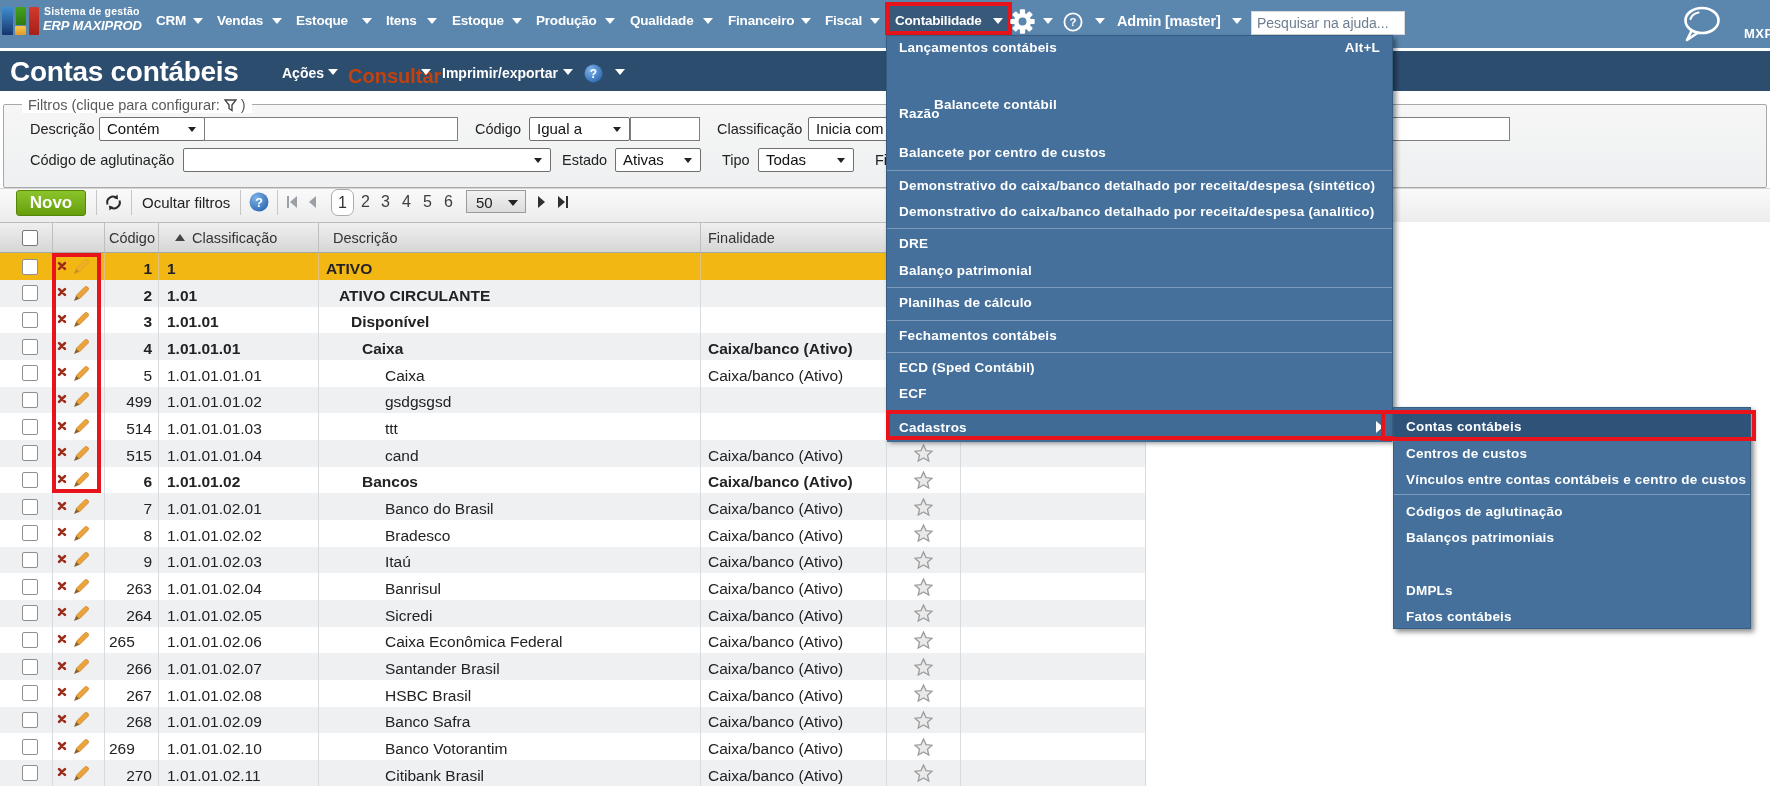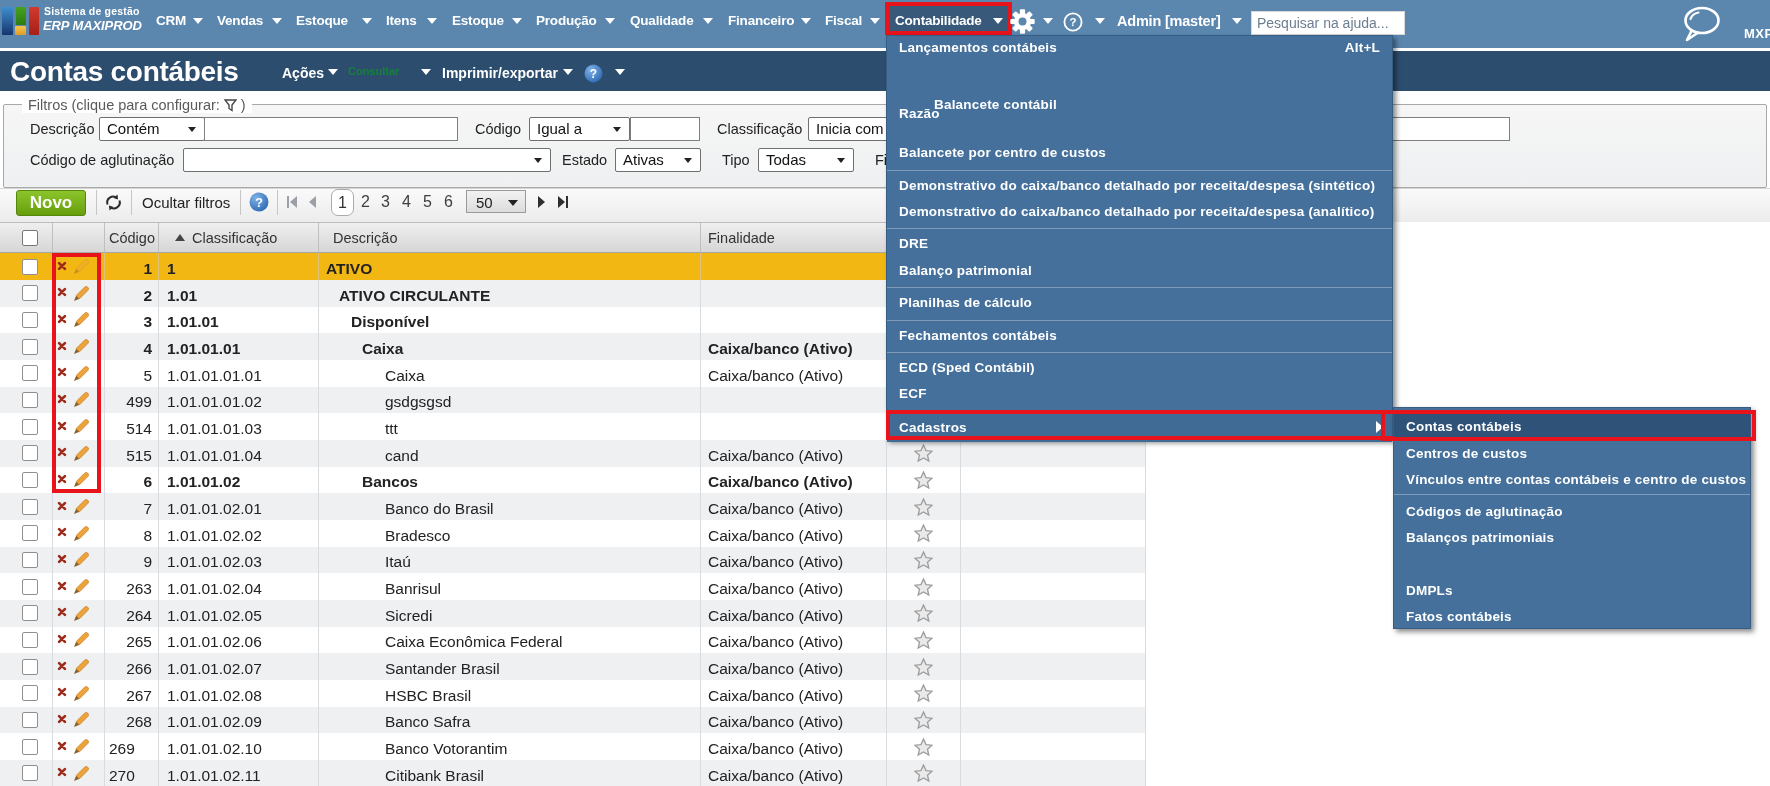--- a/index.html
+++ b/index.html
@@ -91,21 +91,21 @@
 <ellipse cx="20" cy="14.5" rx="16.5" ry="12.5" fill="none" stroke="#fff" stroke-width="2.6"></ellipse>
 <path d="M10 24 L5 34 L17 26" fill="none" stroke="#fff" stroke-width="2.6" stroke-linejoin="round"></path>
 <path d="M8.5 13 a11 9 0 0 1 8 -6.5" fill="none" stroke="#fff" stroke-width="2.2" stroke-linecap="round"></path>
   </svg>
 <div class="abs" style="left:1744px;top:26px;color:#fff;font-weight:bold;font-size:13px;letter-spacing:0.5px;">MXP</div>
 <div class="abs" style="left:0;top:48px;width:1770px;height:3px;background:#fff;"></div>
 <div class="abs" style="left:0;top:51px;width:1770px;height:40px;background:#2d4d6f;"></div>
 <div class="abs" style="left:10px;top:56px;color:#fff;font-size:28px;font-weight:bold;letter-spacing:-0.3px;">Contas contábeis</div>
 <div class="abs" style="left:282px;top:65px;color:#fff;font-weight:bold;font-size:14px;">Ações</div>
 <div class="tri-d abs" style="left:328px;top:69px;"></div>
-<div class="abs" style="left:348px;top:65px;color:#15803d;font-weight:bold;font-size:11px;">Consultar</div>
+<div class="abs" style="left:348px;top:65px;color:#c2410c;font-weight:bold;font-size:20px;">Consultar</div>
 <div class="tri-d abs" style="left:421px;top:69px;"></div>
 <div class="abs" style="left:442px;top:65px;color:#fff;font-weight:bold;font-size:14px;">Imprimir/exportar</div>
 <div class="tri-d abs" style="left:563px;top:69px;"></div>
 <svg class="abs" style="left:584px;top:64px;" width="19" height="19" viewBox="0 0 19 19">
 <defs>
       <radialGradient id="hg" cx="0.35" cy="0.3" r="0.9">
         <stop offset="0" stop-color="#7fb3e8"></stop>
         <stop offset="1" stop-color="#1f5ca8"></stop>
       </radialGradient>
     </defs>
@@ -529,21 +529,21 @@
 <div class="vline" style="left:960px;background:#d9dcdf;"></div>
 <div class="vline" style="left:1145px;background:#d9dcdf;"></div>
 <div class="cb" style="left:22px;top:5.3px;"></div>
 <svg class="abs" style="left:57px;top:7.3px;" width="10" height="10" viewBox="0 0 12 12">
 <path d="M2.5 2.5 L9.5 9.5 M9.5 2.5 L2.5 9.5" stroke="#9d2c1b" stroke-width="3.2" stroke-linecap="round"></path>
     </svg>
 <svg class="abs" style="left:72px;top:3.8px;" width="19" height="19" viewBox="0 0 19 19">
 <path d="M2 17 L4.2 11.5 L7.5 14.8 Z" fill="#8a6125"></path>
 <path d="M4.2 11.5 L12.5 3.2 a2.3 2.3 0 0 1 3.3 3.3 L7.5 14.8 Z" fill="#eda33c" stroke="#cd8527" stroke-width="0.8"></path>
     </svg>
-<div class="abs" style="left:109px;top:6.8px;width:43px;text-align:right;color:#222;font-size:15.5px;font-weight:normal;">265</div>
+<div class="abs" style="left:109px;top:6.8px;width:43px;text-align:left;color:#222;font-size:15.5px;font-weight:normal;">265</div>
 <div class="abs" style="left:167px;top:6.8px;color:#222;font-size:15.5px;font-weight:normal;">1.01.01.02.06</div>
 <div class="abs" style="left:385px;top:6.8px;color:#222;font-size:15.5px;font-weight:normal;">Caixa Econômica Federal</div>
 <div class="abs" style="left:708px;top:6.8px;color:#222;font-size:15.5px;font-weight:normal;">Caixa/banco (Ativo)</div>
 <svg class="abs" style="left:914px;top:4.3px;" width="19" height="18" viewBox="0 0 19 18">
 <path d="M9.5 1 L12 6.6 L18 7.2 L13.5 11.2 L14.8 17 L9.5 13.9 L4.2 17 L5.5 11.2 L1 7.2 L7 6.6 Z" fill="#e9e9e9" stroke="#9c9c9c" stroke-width="1.3"></path>
     </svg>
 </div>
 <div class="abs" style="left:0;top:653.35px;width:1146px;height:26.67px;background:#eef0f2;">
 <div class="vline" style="left:52px;background:#d9dcdf;"></div>
 <div class="vline" style="left:104px;background:#d9dcdf;"></div>
@@ -654,21 +654,21 @@
 <div class="vline" style="left:960px;background:#d9dcdf;"></div>
 <div class="vline" style="left:1145px;background:#d9dcdf;"></div>
 <div class="cb" style="left:22px;top:5.3px;"></div>
 <svg class="abs" style="left:57px;top:7.3px;" width="10" height="10" viewBox="0 0 12 12">
 <path d="M2.5 2.5 L9.5 9.5 M9.5 2.5 L2.5 9.5" stroke="#9d2c1b" stroke-width="3.2" stroke-linecap="round"></path>
     </svg>
 <svg class="abs" style="left:72px;top:3.8px;" width="19" height="19" viewBox="0 0 19 19">
 <path d="M2 17 L4.2 11.5 L7.5 14.8 Z" fill="#8a6125"></path>
 <path d="M4.2 11.5 L12.5 3.2 a2.3 2.3 0 0 1 3.3 3.3 L7.5 14.8 Z" fill="#eda33c" stroke="#cd8527" stroke-width="0.8"></path>
     </svg>
-<div class="abs" style="left:109px;top:6.8px;width:43px;color:#222;font-size:15.5px;font-weight:normal;">270</div>
+<div class="abs" style="left:109px;top:6.8px;width:43px;text-align:right;color:#222;font-size:15.5px;font-weight:normal;">270</div>
 <div class="abs" style="left:167px;top:6.8px;color:#222;font-size:15.5px;font-weight:normal;">1.01.01.02.11</div>
 <div class="abs" style="left:385px;top:6.8px;color:#222;font-size:15.5px;font-weight:normal;">Citibank Brasil</div>
 <div class="abs" style="left:708px;top:6.8px;color:#222;font-size:15.5px;font-weight:normal;">Caixa/banco (Ativo)</div>
 <svg class="abs" style="left:914px;top:4.3px;" width="19" height="18" viewBox="0 0 19 18">
 <path d="M9.5 1 L12 6.6 L18 7.2 L13.5 11.2 L14.8 17 L9.5 13.9 L4.2 17 L5.5 11.2 L1 7.2 L7 6.6 Z" fill="#e9e9e9" stroke="#9c9c9c" stroke-width="1.3"></path>
     </svg>
 </div>
 <div class="abs" style="left:52px;top:253px;width:49px;height:240px;border:4px solid #e8131b;box-sizing:border-box;"></div>
 <div class="abs" style="left:886px;top:35px;width:507px;height:405px;background:#44709b;border:1px solid #365d82;box-sizing:border-box;box-shadow:3px 3px 5px rgba(0,0,0,0.45);">
 <div class="dmi" style="top:-1px;">Lançamentos contábeis<span style="position:absolute;right:12px;">Alt+L</span></div>

